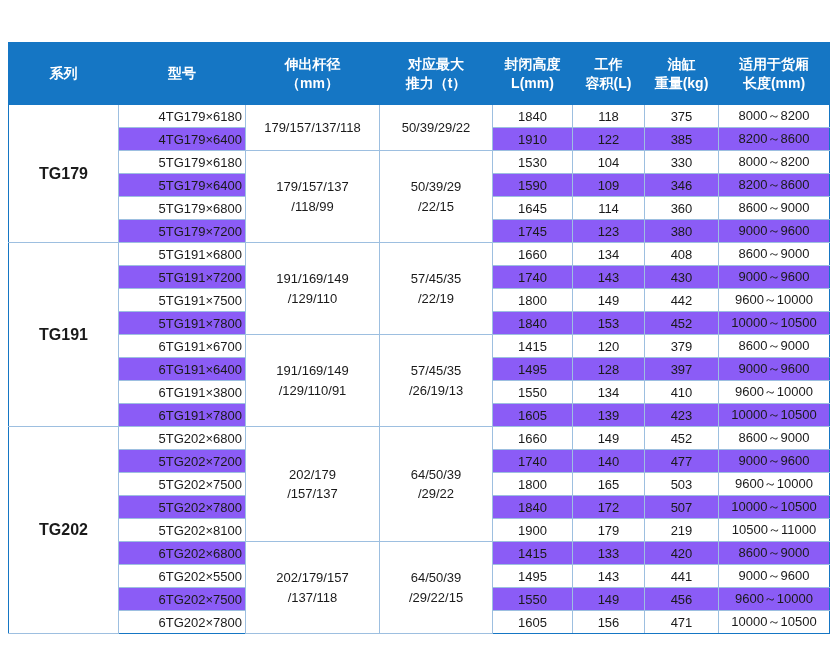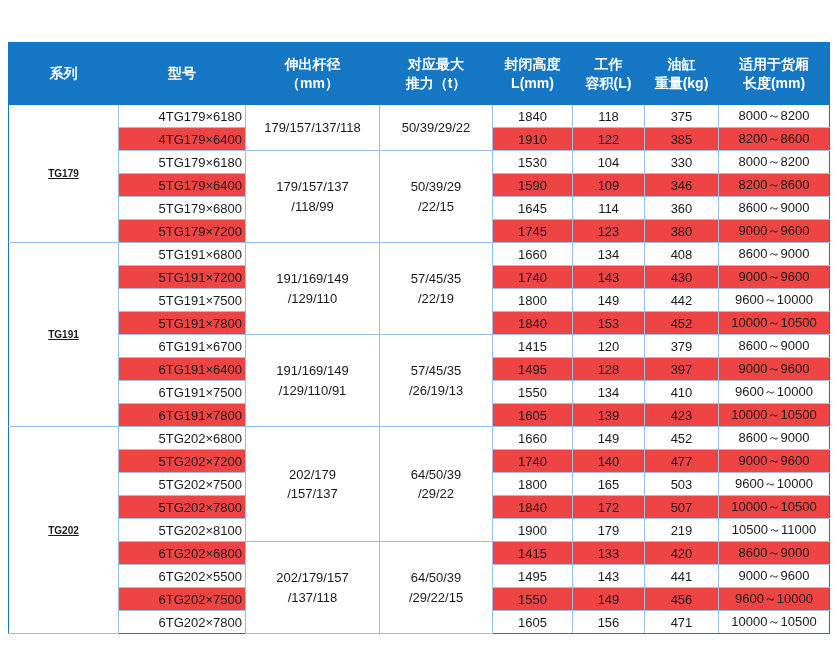--- a/index.html
+++ b/index.html
@@ -56,26 +56,25 @@
     font-size: 13px;
     text-align: center;
     vertical-align: middle;
     height: 20px;
     padding: 2px 3px;
     box-sizing: border-box;
     background: #ffffff;
     white-space: nowrap;
   }
   tbody td.alt {
-    background: #ef4444;
+    background: #8b5cf6;
   }
   tbody td.series {
     font-weight: bold;
-    font-size: 10px;
-    text-decoration: underline;
+    font-size: 16px;
   }
   tbody td.model {
     text-align: right;
   }
   tbody td.multi {
     line-height: 1.5;
   }
   tbody tr.group-top td {
     border-top: 1px solid #1576c4;
   }
@@ -249,21 +248,21 @@
           <td class=" outer-right">8600～9000</td>
         </tr>
         <tr>
           <td class="model alt">6TG191×6400</td>
           <td class="alt">1495</td>
           <td class="alt">128</td>
           <td class="alt">397</td>
           <td class="alt outer-right">9000～9600</td>
         </tr>
         <tr>
-          <td class="model">6TG191×7500</td>
+          <td class="model">6TG191×3800</td>
           <td class="">1550</td>
           <td class="">134</td>
           <td class="">410</td>
           <td class=" outer-right">9600～10000</td>
         </tr>
         <tr>
           <td class="model alt">6TG191×7800</td>
           <td class="alt">1605</td>
           <td class="alt">139</td>
           <td class="alt">423</td>

